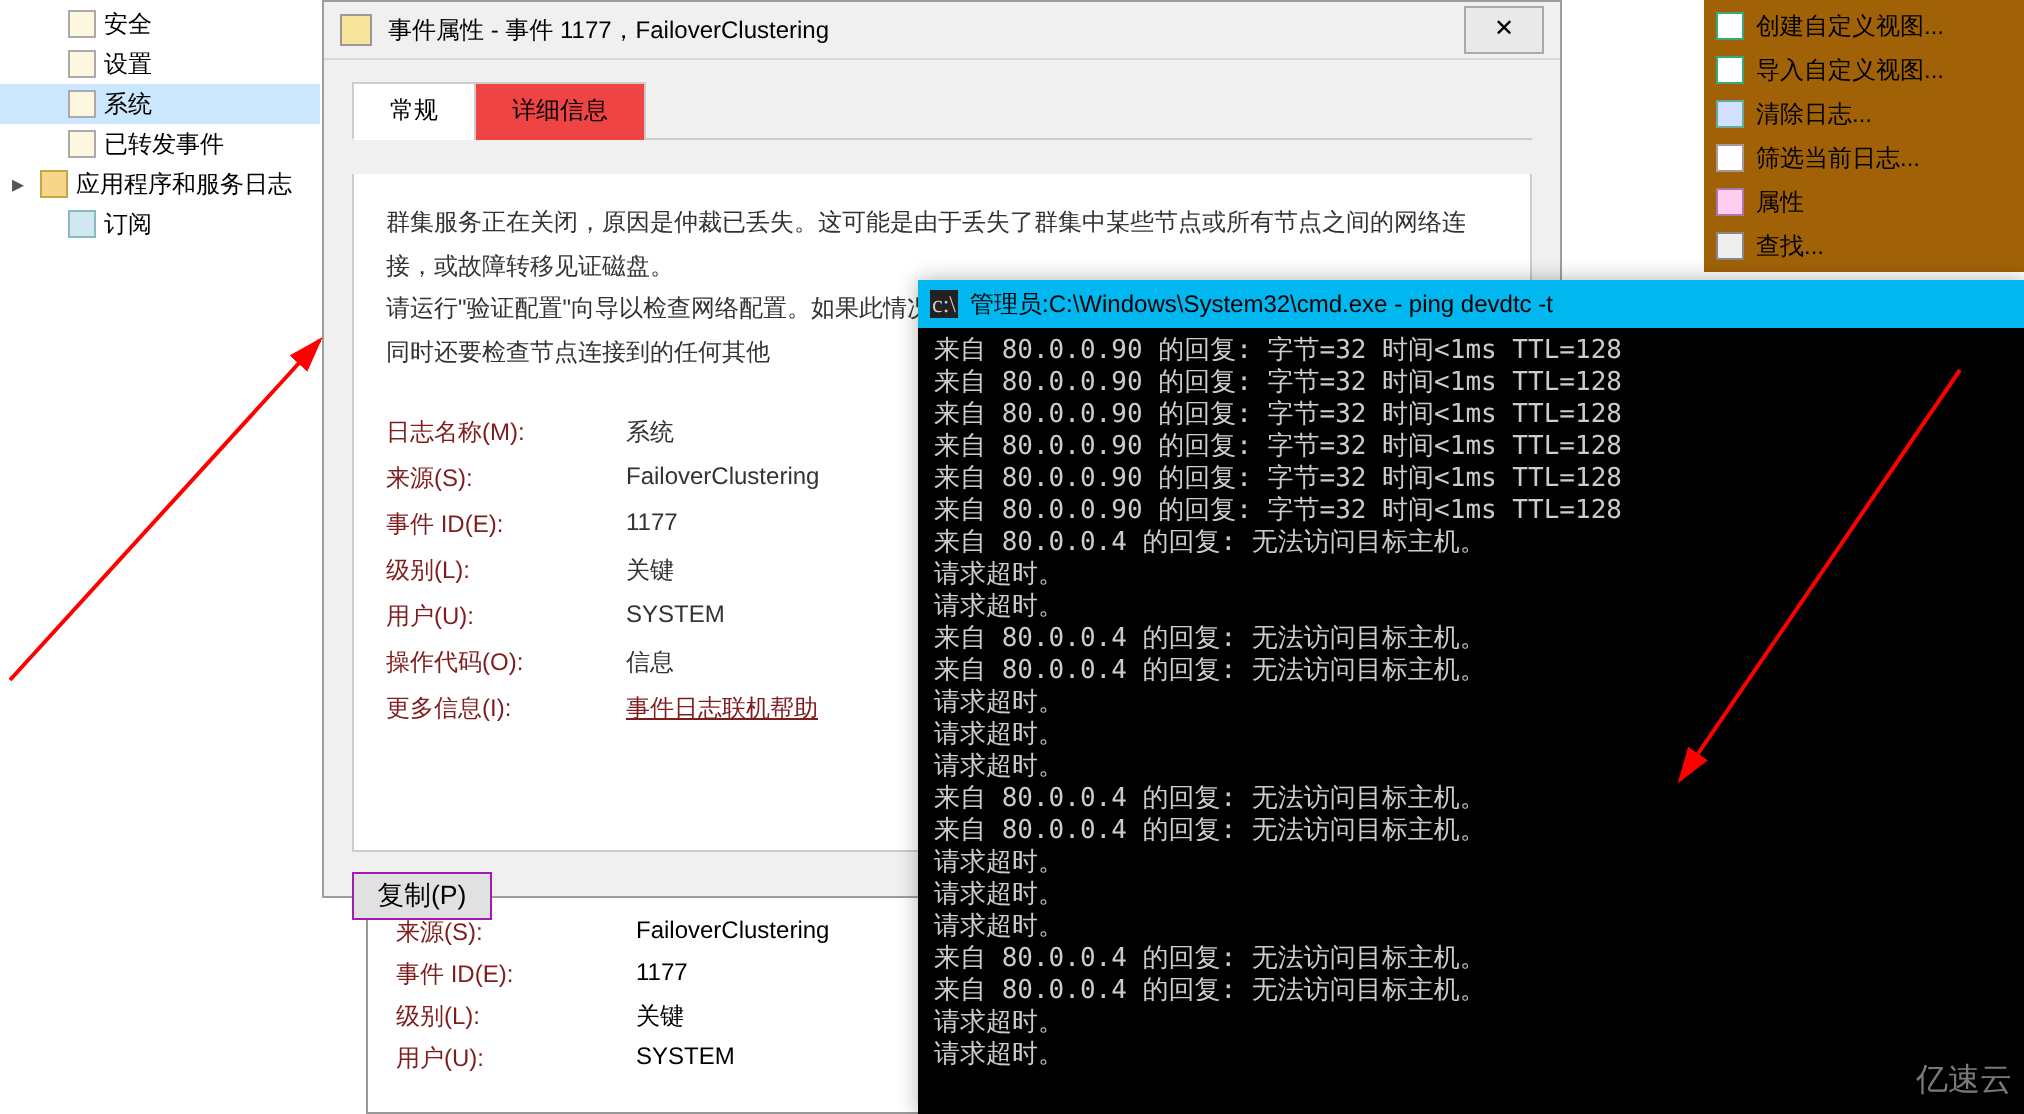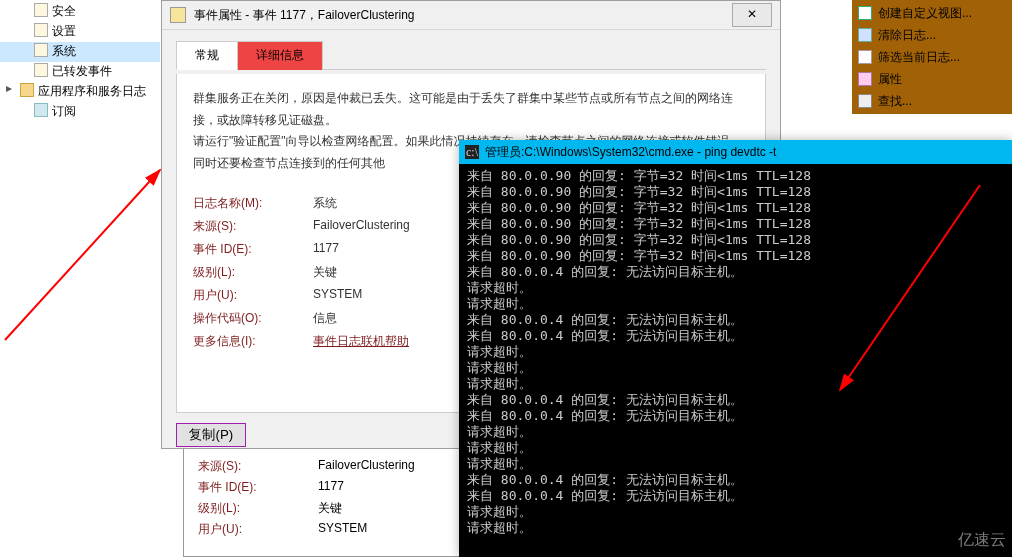--- a/index.html
+++ b/index.html
@@ -1,32 +1,32 @@
 <!DOCTYPE html>
 <html><head>
 <meta charset="utf-8">
 <style>
 body{margin:0;font-family:"Microsoft YaHei","Segoe UI",sans-serif;font-size:12px;background:#fff;width:1012px;height:557px;overflow:hidden;position:relative}
 .tree{position:absolute;left:0;top:0;width:160px;height:557px;background:#fff;padding:2px 0}
-.tree-item{display:flex;align-items:flex-start;padding:1px 4px 1px 34px;height:18px;cursor:pointer;position:relative}
+.tree-item{display:flex;align-items:center;padding:1px 4px 1px 34px;height:18px;cursor:pointer;position:relative}
 .tree-item.selected{background:#cce8ff}
 .tree-item.lvl1{padding-left:20px}
 .tree-icon{width:14px;height:14px;margin-right:4px;display:inline-block}
 .icon-log{background:#fef7e0;border:1px solid #aaa;box-sizing:border-box}
 .icon-folder{background:#f5d68a;border:1px solid #c9a545;box-sizing:border-box}
 .icon-sub{background:#d0e8f0;border:1px solid #8bb;box-sizing:border-box}
 .tree-exp{position:absolute;left:4px;width:10px;height:10px;display:flex;align-items:center;justify-content:center;color:#555}
 
 .dialog{position:absolute;left:161px;top:0;width:618px;height:447px;background:#f0f0f0;border:1px solid #9e9e9e}
 .dialog-title{height:28px;display:flex;align-items:center;padding:0 8px;background:#f0f0f0;border-bottom:1px solid #d8d8d8}
 .dialog-title-icon{width:14px;height:14px;background:#f8e59c;border:1px solid #999;margin-right:8px}
 .dialog-title-text{flex:1;font-size:12px}
 .dialog-close{width:38px;height:22px;border:1px solid #aaa;background:#e9e9e9;text-align:center;line-height:20px;font-family:Arial;font-size:12px}
 .dialog-body{padding:10px 14px}
-.tabs{display:flex;border-bottom:1px solid #ccc;margin-bottom:4px}
+.tabs{display:flex;border-bottom:1px solid #ccc;margin-bottom:17px}
 .tab{padding:5px 18px;border:1px solid #ccc;border-bottom:none;background:#ef4444;margin-right:-1px;position:relative;top:1px;cursor:pointer}
 .tab.active{background:#fff;border-bottom:1px solid #fff}
 .panel{background:#fff;border:1px solid #ccc;border-top:none;padding:14px 16px;min-height:310px}
 .desc{line-height:1.8;color:#333}
 .info-grid{margin-top:18px}
 .info-row{display:flex;padding:3px 0}
 .info-label{width:120px;color:#7f1d1d}
 .info-value{color:#333}
 .link{color:#7f1d1d;text-decoration:underline;cursor:pointer}
 .copy-btn{width:70px;height:24px;border:1px solid #a21caf;background:#e1e1e1;margin-top:10px;cursor:pointer}
@@ -152,20 +152,24 @@
     <button class="copy-btn">复制(P)</button>
   </div>
 </div>
 
 <div class="actions">
   <div class="action-item">
       <span class="action-icon ai1"></span>
       <span>创建自定义视图...</span>
     </div>
   <div class="action-item">
+      <span class="action-icon ai2"></span>
+      <span>导入自定义视图...</span>
+    </div>
+  <div class="action-item">
       <span class="action-icon ai3"></span>
       <span>清除日志...</span>
     </div>
   <div class="action-item">
       <span class="action-icon ai4"></span>
       <span>筛选当前日志...</span>
     </div>
   <div class="action-item">
       <span class="action-icon ai5"></span>
       <span>属性</span>

